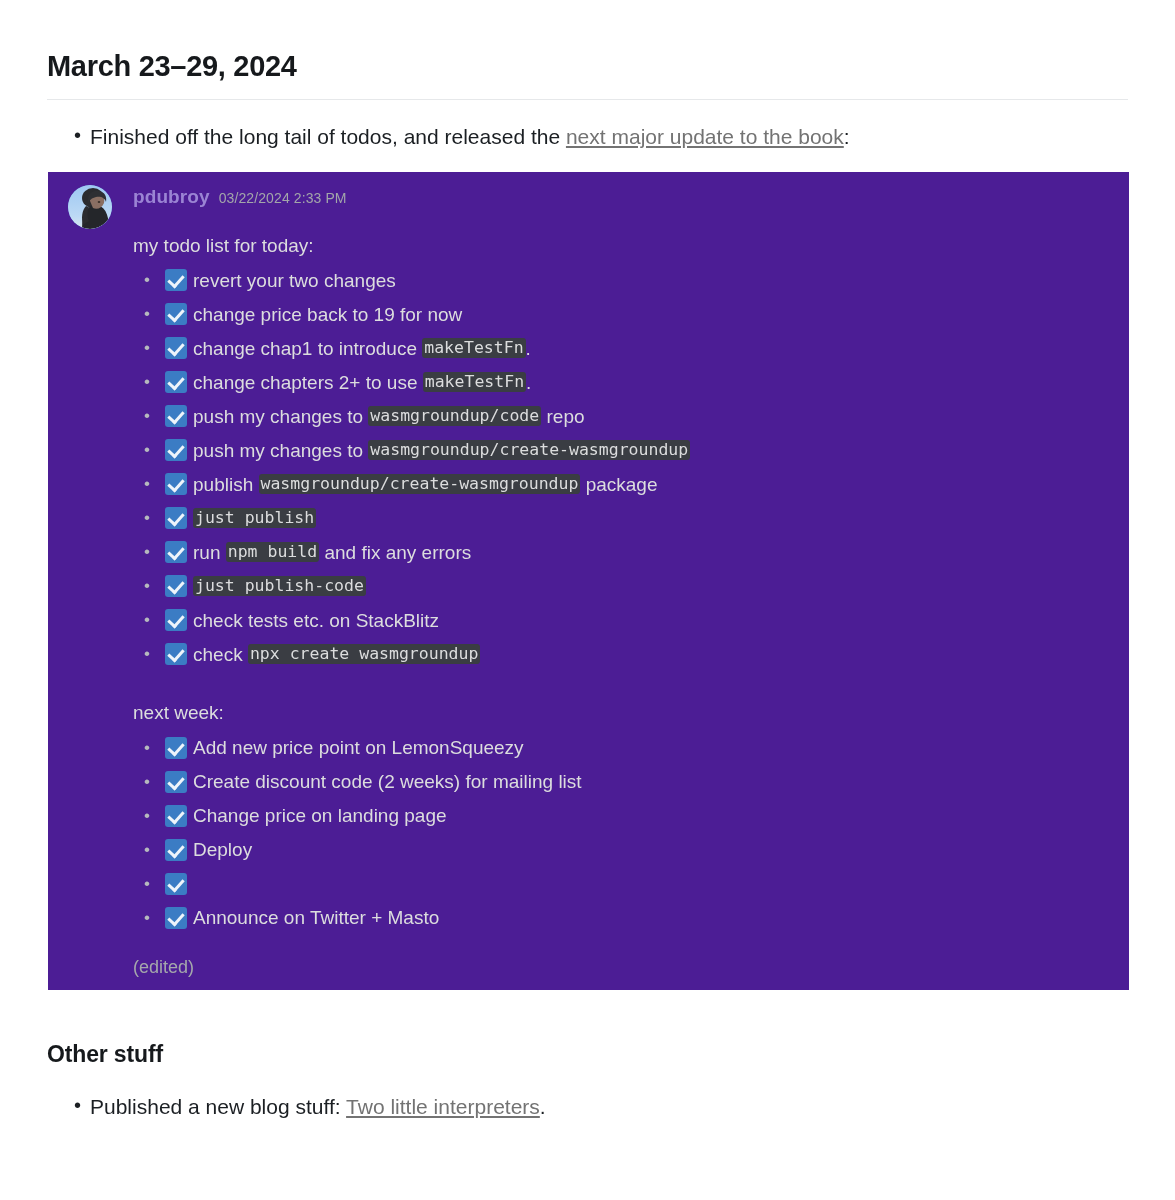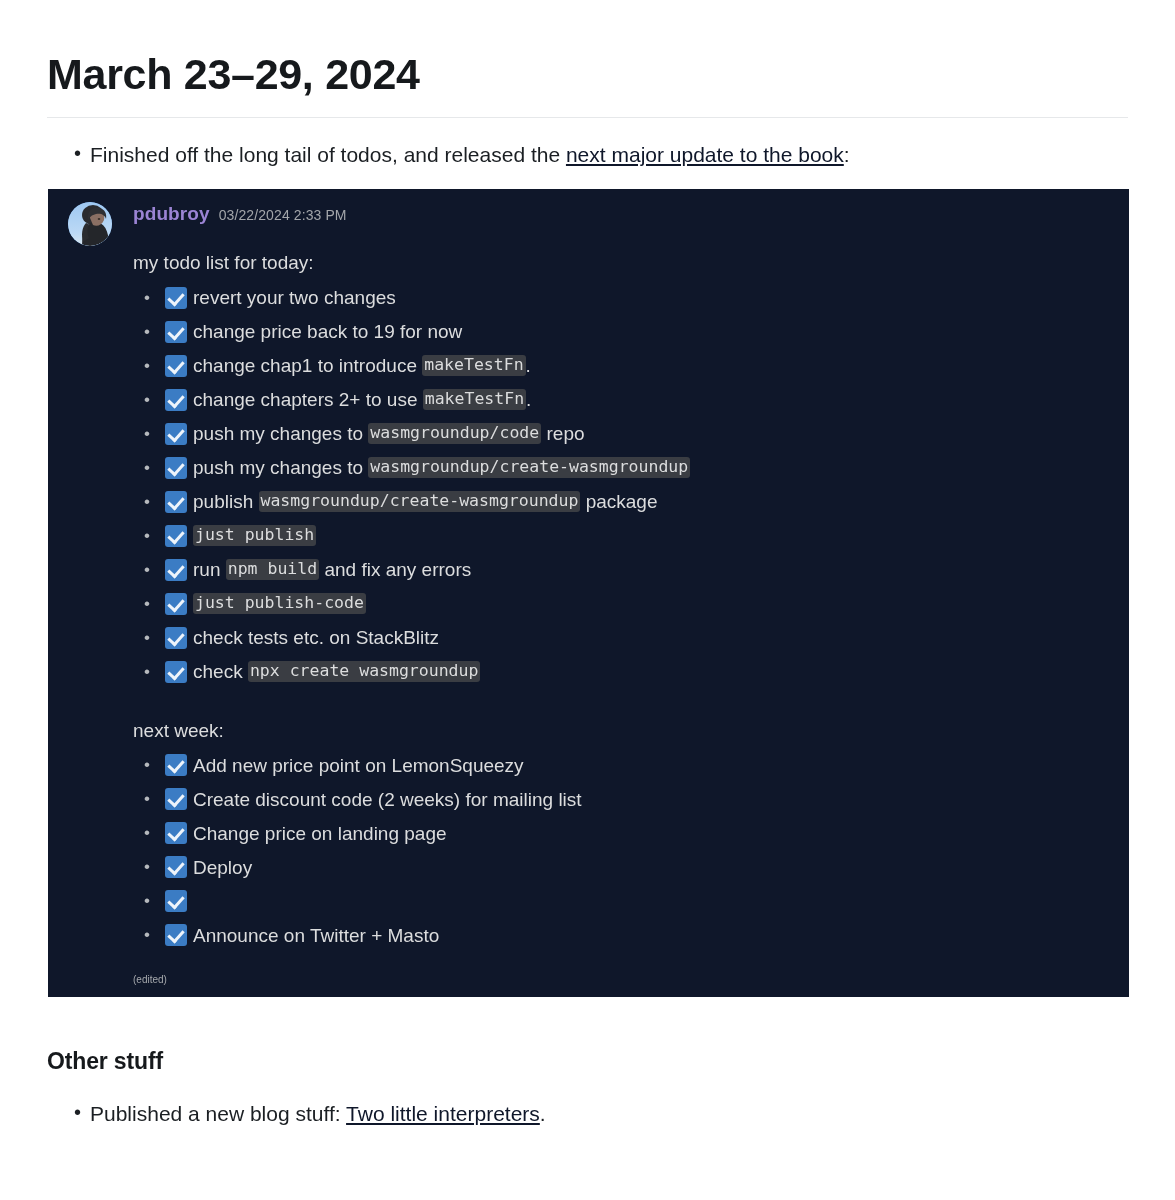--- a/index.html
+++ b/index.html
@@ -18,21 +18,21 @@
     position: relative;
     width: 1175px;
     height: 1200px;
     box-sizing: border-box;
     padding: 0 47px;
     overflow: hidden;
   }
 
   
   .page-title {
-    font-size: 43px;
+    font-size: 29px;
     font-weight: bold;
     letter-spacing: -0.3px;
     color: #16191c;
     margin: 0;
     padding-top: 48px;
     line-height: 1.25;
   }
   .title-rule {
     height: 1px;
     background: #e6e8ea;
@@ -66,31 +66,31 @@
   }
   ul.doc-list > li::before {
     content: "•";
     position: absolute;
     left: 27px;
     top: -1px;
     font-size: 20px;
     color: #1b1f23;
   }
   a.doc-link {
-    color: #0f172a;
+    color: #737373;
     text-underline-offset: 2px;
   }
 
   
   .discord {
     position: relative;
     margin-top: 19px;
     margin-left: 1px;
     width: 1081px;
-    background: #0f172a;
+    background: #4c1d95;
     color: #dcddde;
     padding: 14px 0 12px 0;
     box-sizing: border-box;
     font-size: 18px;
   }
   .msg-head {
     position: relative;
     padding-left: 85px;
     min-height: 24px;
   }
@@ -180,21 +180,21 @@
     font-family: "DejaVu Sans Mono", "Liberation Mono", monospace;
     background: #3a3d43;
     color: #dcddde;
     font-size: 16.5px;
     padding: 2px 2px;
     border-radius: 3px;
     white-space: pre;
   }
   .edited {
     color: #a5a8ac;
-    font-size: 10px;
+    font-size: 18px;
     padding-left: 85px;
     margin-top: 22px;
   }
 </style>
 </head>
 <body>
 
 <div class="page">
 
   <h1 class="page-title">March 23–29, 2024</h1>

